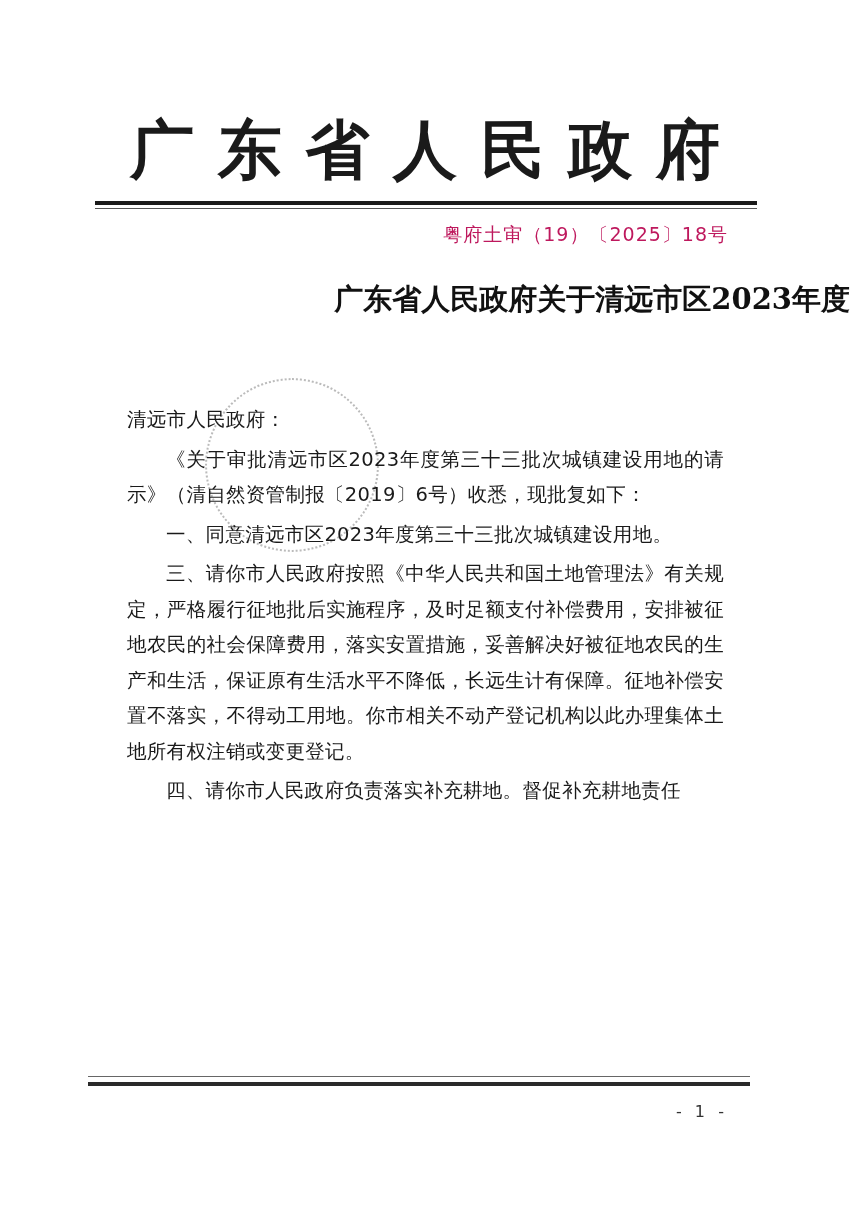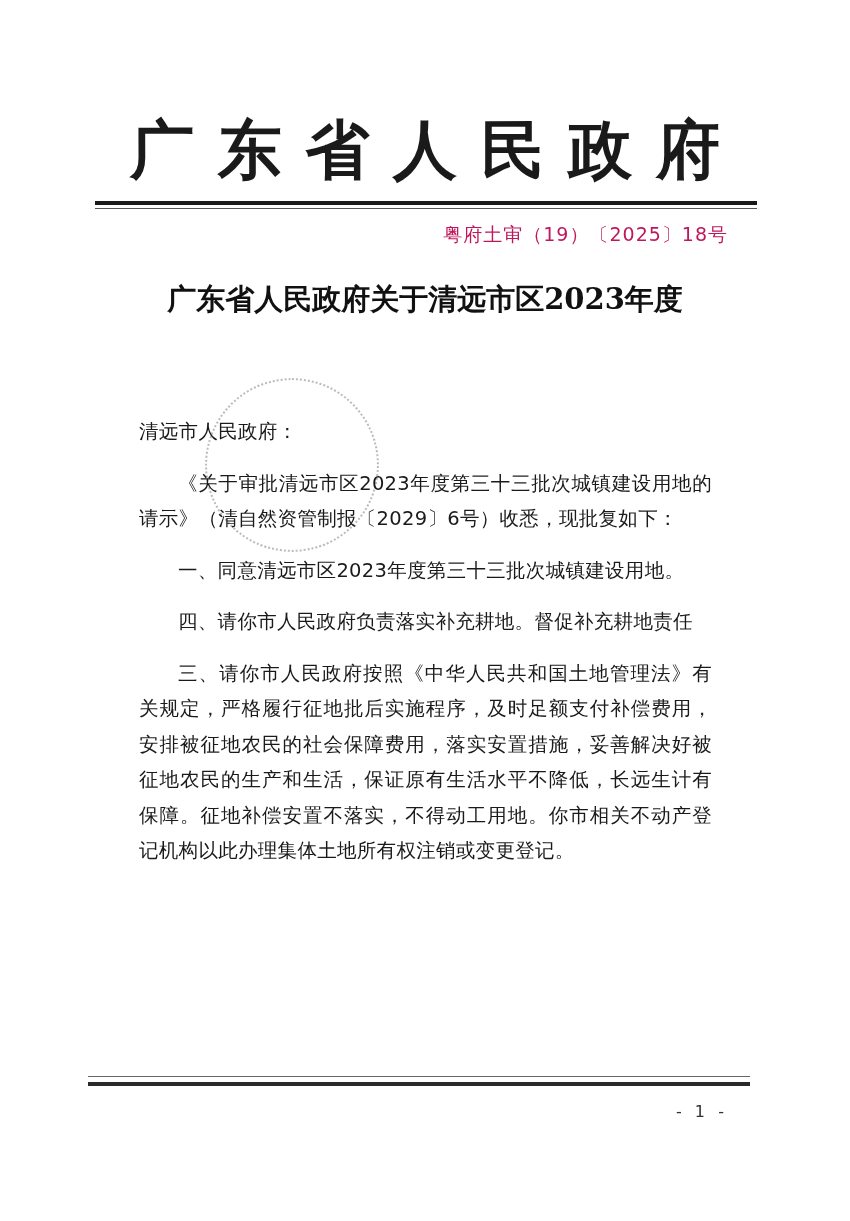--- a/index.html
+++ b/index.html
@@ -7,27 +7,27 @@
          font-family: "DejaVu Serif", "Liberation Serif", serif; color: #111; }
   .masthead { position: absolute; top: 118px; left: 130px; width: 590px;
               display: flex; justify-content: space-between;
               font-size: 64px; font-weight: bold; color: #1a1a1a; line-height: 1;
               font-family: "DejaVu Serif", serif; }
   .masthead span { display: inline-block; }
   .rule-thick { position: absolute; left: 95px; width: 662px; top: 201px; height: 4px; background: #1a1a1a; }
   .rule-thin { position: absolute; left: 95px; width: 662px; top: 208px; height: 1px; background: #555; }
   .docno { position: absolute; top: 222px; right: 122px; font-size: 19px; letter-spacing: 1px;
            font-family: "DejaVu Sans", sans-serif; color: #be185d; }
-  .title { position: absolute; top: 278px; left: 0; width: 850px; text-align: center;
+  .title { position: absolute; top: 278px; left: 0; width: 850px; text-align: right;
            font-size: 29px; font-weight: bold; line-height: 42px; color: #111;
            font-family: "DejaVu Serif", serif; }
   .body { position: absolute; top: 398px; left: 123px; width: 605px;
           font-size: 19.5px; line-height: 35.5px; color: #1a1a1a;
           font-family: "DejaVu Sans", sans-serif; text-align: justify; letter-spacing: 0.3px; }
-  .body p { margin: 16px; text-indent: 2em; }
+  .body p { margin: 4px; text-indent: 2em; }
   .body p.salutation { text-indent: 0; }
   .stamp { position: absolute; left: 205px; top: 378px; width: 170px; height: 170px;
            border: 2px dotted rgba(60,60,60,0.35); border-radius: 50%; pointer-events: none; }
   .footer-thin { position: absolute; left: 88px; width: 662px; top: 1076px; height: 1px; background: #666; }
   .footer-thick { position: absolute; left: 88px; width: 662px; top: 1082px; height: 4px; background: #2a2a2a; }
   .pageno { position: absolute; top: 1102px; left: 676px; font-size: 16px; color: #333;
             font-family: "DejaVu Sans", sans-serif; letter-spacing: 4px; }
 </style>
 </head>
 <body>
@@ -48,22 +48,22 @@
 <div class="docno">粤府土审（19）〔2025〕18号</div>
 
 <div class="title">
   <div>广东省人民政府关于清远市区2023年度</div>
 </div>
 
 <div class="stamp"></div>
 
 <div class="body">
   <p class="salutation">清远市人民政府：</p>
-  <p>《关于审批清远市区2023年度第三十三批次城镇建设用地的请示》（清自然资管制报〔2029〕6号）收悉，现批复如下：</p>
+  <p>《关于审批清远市区2023年度第三十三批次城镇建设用地的请示》（清自然资管制报〔2019〕6号）收悉，现批复如下：</p>
   <p>一、同意清远市区2023年度第三十三批次城镇建设用地。</p>
+  <p>三、请你市人民政府按照《中华人民共和国土地管理法》有关规定，严格履行征地批后实施程序，及时足额支付补偿费用，安排被征地农民的社会保障费用，落实安置措施，妥善解决好被征地农民的生产和生活，保证原有生活水平不降低，长远生计有保障。征地补偿安置不落实，不得动工用地。你市相关不动产登记机构以此办理集体土地所有权注销或变更登记。</p>
   <p>四、请你市人民政府负责落实补充耕地。督促补充耕地责任</p>
-  <p>三、请你市人民政府按照《中华人民共和国土地管理法》有关规定，严格履行征地批后实施程序，及时足额支付补偿费用，安排被征地农民的社会保障费用，落实安置措施，妥善解决好被征地农民的生产和生活，保证原有生活水平不降低，长远生计有保障。征地补偿安置不落实，不得动工用地。你市相关不动产登记机构以此办理集体土地所有权注销或变更登记。</p>
 </div>
 
 <div class="footer-thin"></div>
 <div class="footer-thick"></div>
 
 <div class="pageno">- 1 -</div>
 
 </body></html>

